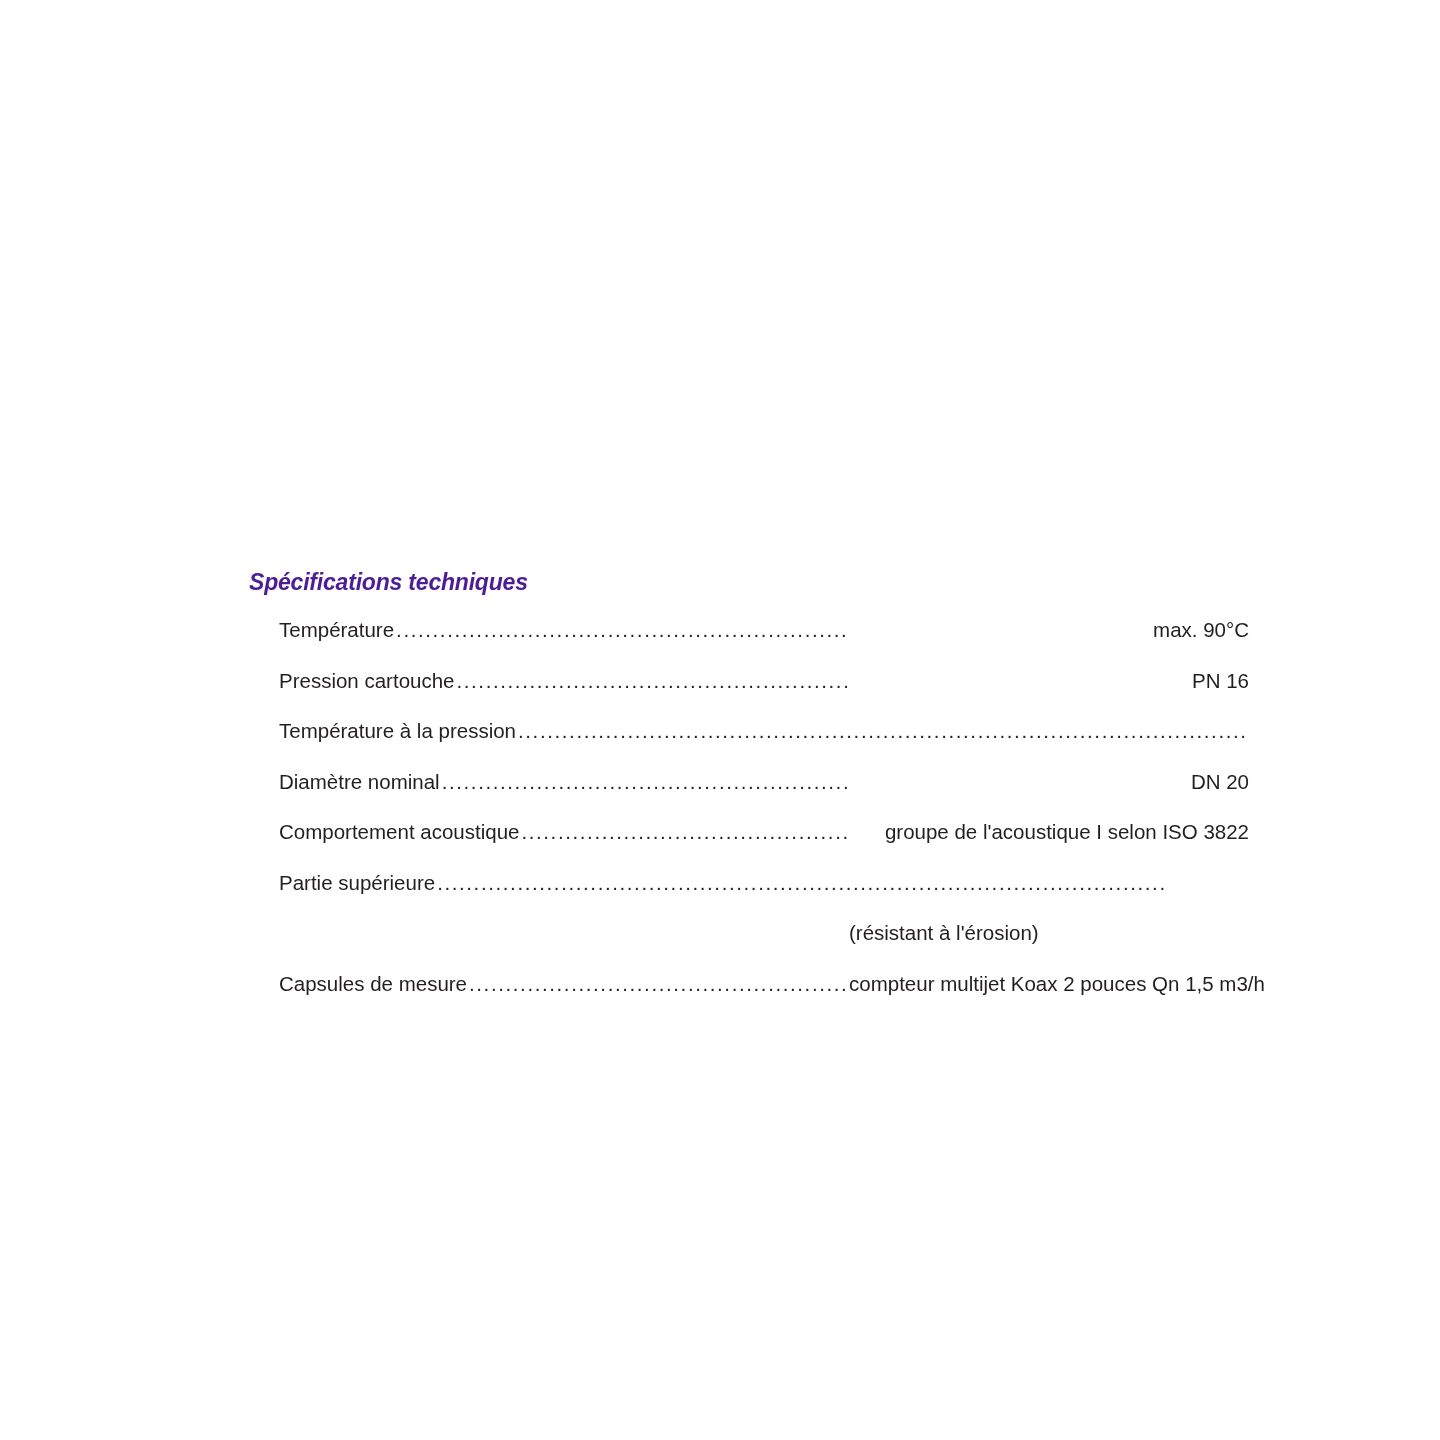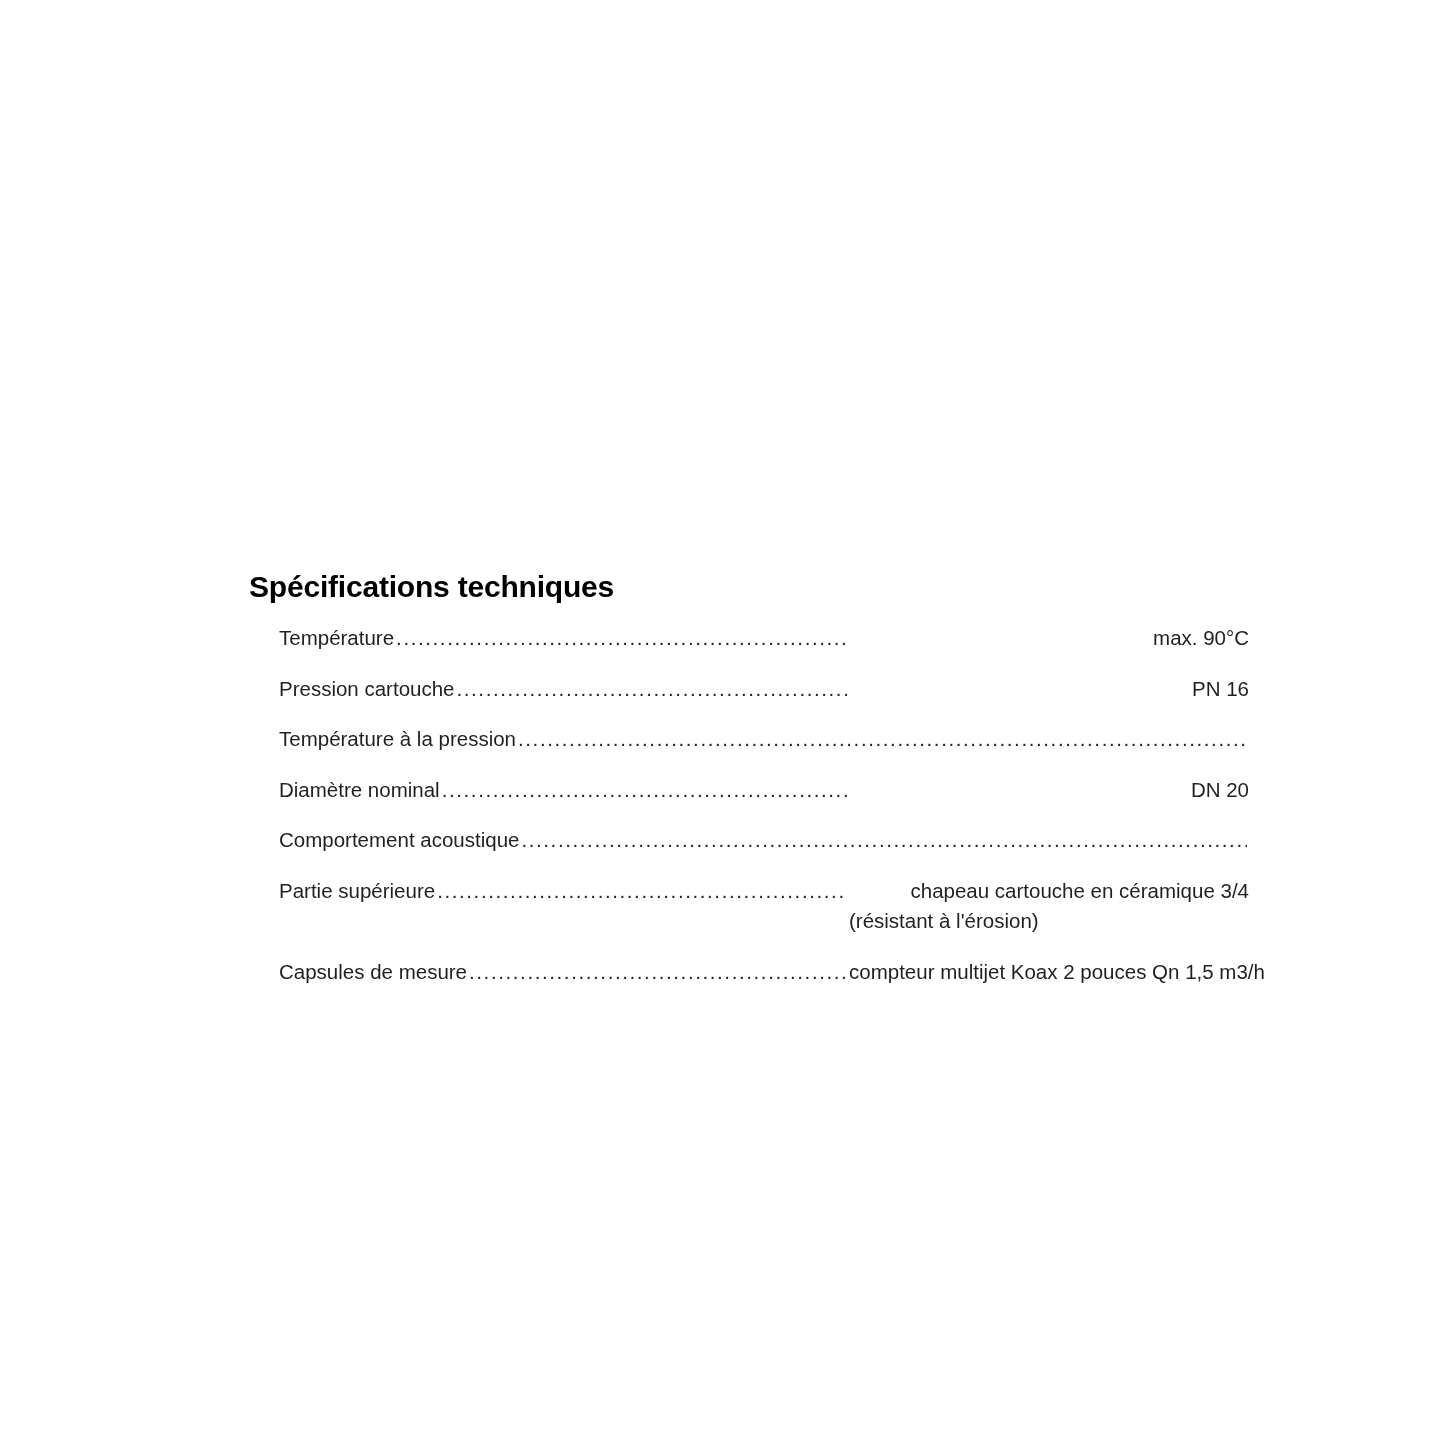--- a/index.html
+++ b/index.html
@@ -17,24 +17,25 @@
   }
 
   .spec-block {
     position: absolute;
     left: 249px;
     top: 570px;
     width: 1000px;
   }
 
   .spec-title {
-    font-size: 30px;
+    font-size: 23px;
     font-weight: bold;
+    font-style: italic;
     letter-spacing: -0.2px;
-    color: #000000;
+    color: #4c1d95;
     margin: 0 0 18px 0;
     line-height: 1.1;
   }
 
   .spec-list {
     margin: 0;
     padding: 0;
     list-style: none;
   }
 
@@ -69,20 +70,21 @@
     width: 400px;
     white-space: nowrap;
     text-align: right;
   }
 
   .spec-subvalue {
     padding-left: 30px;
     font-size: 20.5px;
     line-height: 30.5px;
     display: flex;
+    margin-top: 20px;
   }
   .spec-subvalue .pad {
     flex: 1 1 auto;
   }
   .spec-subvalue .txt {
     flex: 0 0 auto;
     width: 400px;
   }
 </style>
 </head>
@@ -113,26 +115,26 @@
 
     <div class="spec-row">
       <span class="spec-label">Diamètre nominal</span>
       <span class="spec-leader">....................................................................................................</span>
       <span class="spec-value">DN 20</span>
     </div>
 
     <div class="spec-row">
       <span class="spec-label">Comportement acoustique</span>
       <span class="spec-leader">....................................................................................................</span>
+      <span class="spec-value">groupe de l'acoustique I selon ISO 3822</span>
     </div>
 
     <div class="spec-row">
       <span class="spec-label">Partie supérieure</span>
       <span class="spec-leader">....................................................................................................</span>
-      <span class="spec-value">chapeau cartouche en céramique 3/4</span>
     </div>
     <div class="spec-subvalue">
       <span class="pad"></span>
       <span class="txt">(résistant à l'érosion)</span>
     </div>
 
     <div class="spec-row">
       <span class="spec-label">Capsules de mesure</span>
       <span class="spec-leader">....................................................................................................</span>
       <span class="spec-value">compteur multijet Koax 2 pouces Qn 1,5 m3/h</span>

